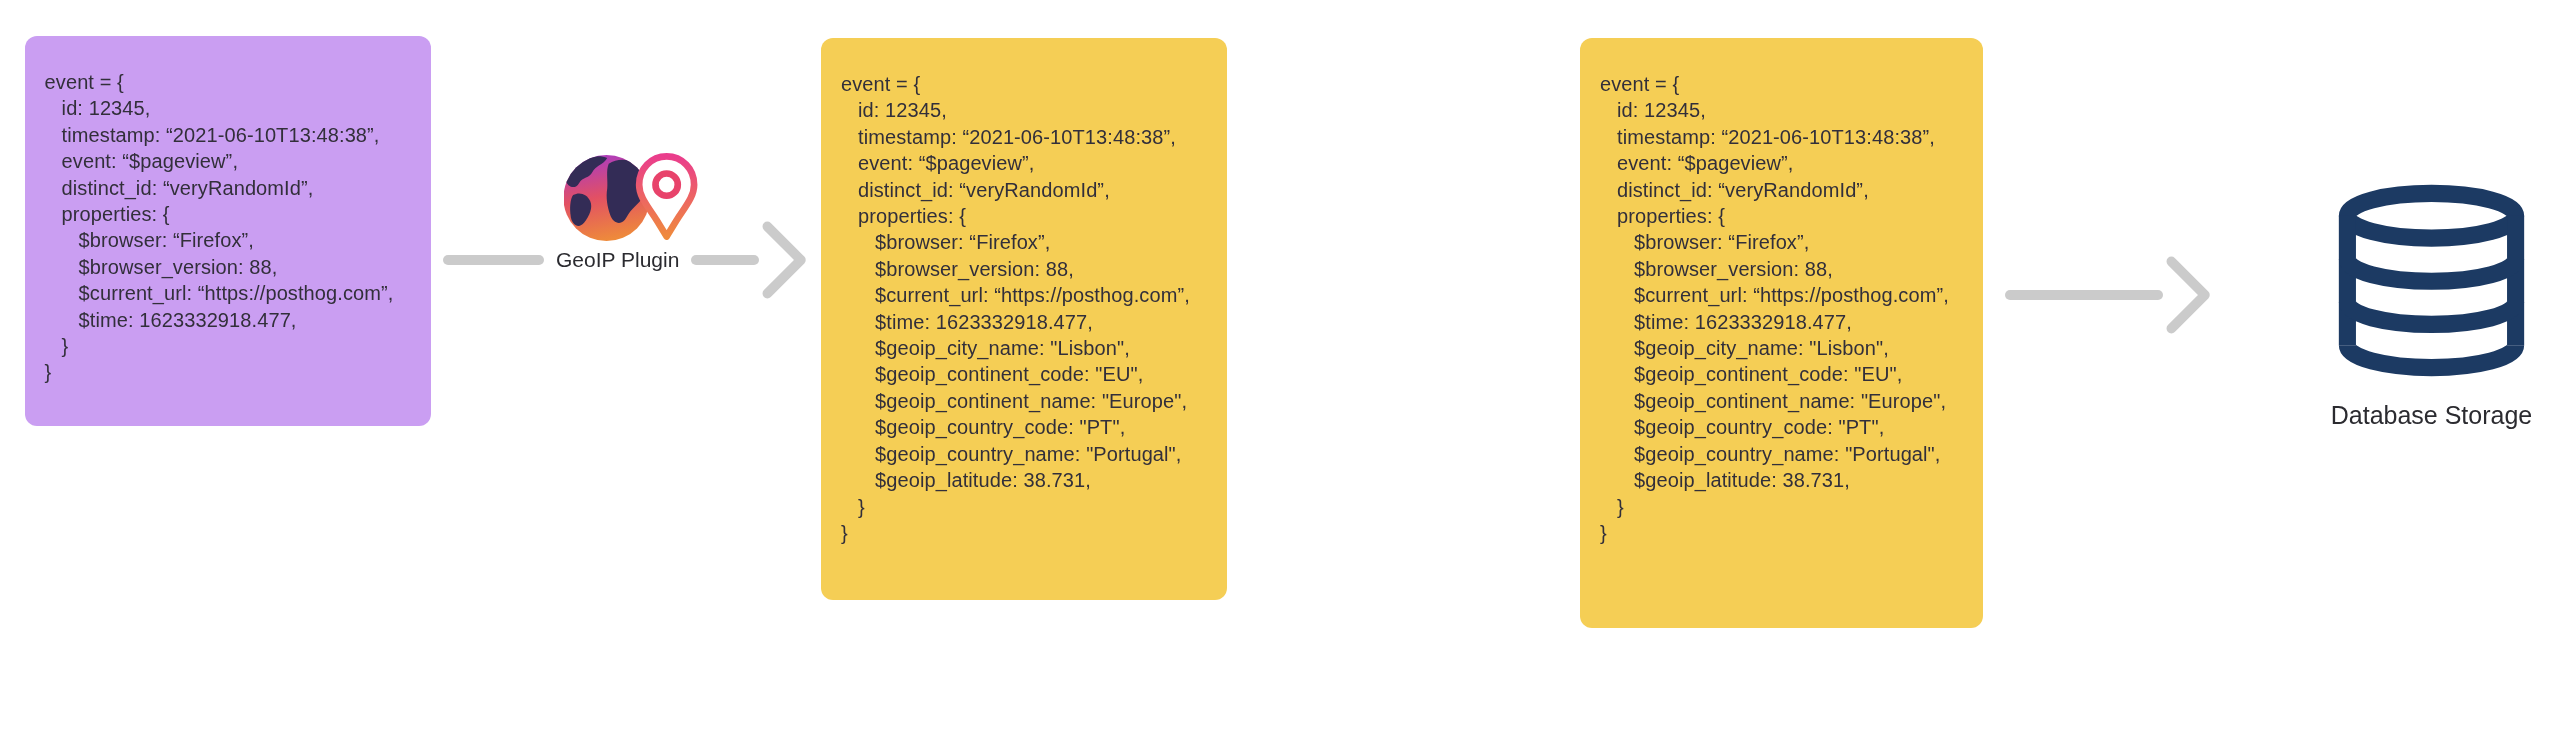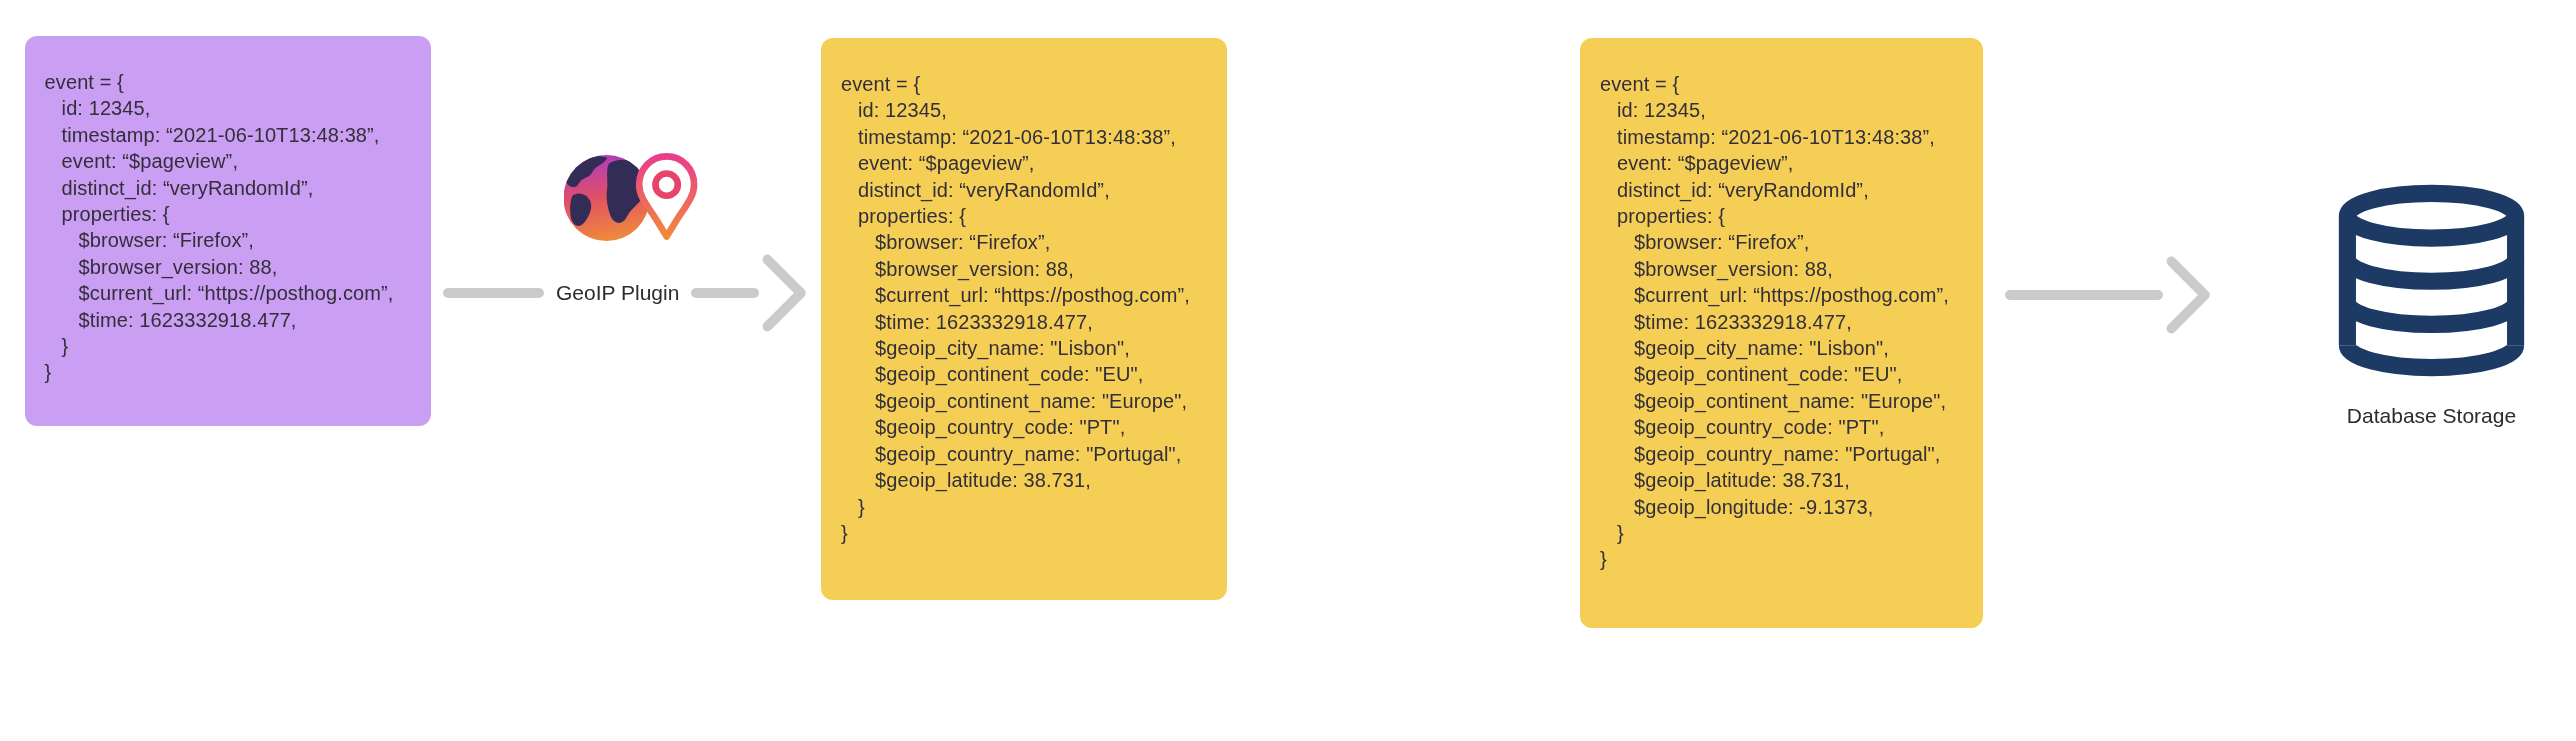--- a/index.html
+++ b/index.html
@@ -54,35 +54,35 @@
   }
   .arrow-label {
     font-size: 21px;
     color: var(--label_text, #2B2B30);
     margin: 0 12px;
     white-space: nowrap;
     flex: 0 0 auto;
   }
   .chev { flex: 0 0 auto; margin-left: 3px; }
 
-  #arrow1 { left: 443px;  top: 252px; width: 347px; }
+  #arrow1 { left: 443px;  top: 219px; width: 347px; }
   #arrow2 { left: 1234px; top: 236px; width: 324px; }
   #arrow3 { left: 2005px; top: 254px; width: 199px; }
   #arrow1 .seg-a { width: 101px; }
   #arrow1 .seg-b { width: 68px; }
   #arrow2 .dash-a { width: 91px; }
   #arrow2 .dash-b { width: 71px; }
   #arrow3 .seg-a { width: 158px; }
 
   
   #geoip-icon { position: absolute; left: 564px; top: 149px; width: 134px; height: 98px; }
   #db-icon    { position: absolute; left: 2331px; top: 183px; width: 201px; height: 195px; }
   .icon-label {
     position: absolute;
-    font-size: 21px;
+    font-size: 25px;
     line-height: 25px;
     color: var(--label_text, #2B2B30);
     text-align: center;
     white-space: nowrap;
   }
   #db-label { left: 2290px; top: 403px; width: 283px; }
 </style>
 </head>
 <body>
 
@@ -171,21 +171,20 @@
       <div class="ln" style="padding-left: 34px;"><span>$browser: “Firefox”,</span></div>
       <div class="ln" style="padding-left: 34px;"><span>$browser_version: 88,</span></div>
       <div class="ln" style="padding-left: 34px;"><span>$current_url: “https://posthog.com”,</span></div>
       <div class="ln" style="padding-left: 34px;"><span>$time: 1623332918.477,</span></div>
       <div class="ln" style="padding-left: 34px;"><span>$geoip_city_name: "Lisbon",</span></div>
       <div class="ln" style="padding-left: 34px;"><span>$geoip_continent_code: "EU",</span></div>
       <div class="ln" style="padding-left: 34px;"><span>$geoip_continent_name: "Europe",</span></div>
       <div class="ln" style="padding-left: 34px;"><span>$geoip_country_code: "PT",</span></div>
       <div class="ln" style="padding-left: 34px;"><span>$geoip_country_name: "Portugal",</span></div>
       <div class="ln" style="padding-left: 34px;"><span>$geoip_latitude: 38.731,</span></div>
-      <div class="ln" style="padding-left: 34px;"><span>$geoip_longitude: -9.1373,</span></div>
       <div class="ln" style="padding-left: 17px;"><span>}</span></div>
       <div class="ln" style="padding-left: 0px;"><span>}</span></div>
     </div>
 
   <div id="arrow3" class="arrow">
     <div class="seg seg-a"></div>
     <svg class="chev" width="45" height="82" viewBox="0 0 60 110">
       <path d="M7 10 L52 55 L7 100" fill="none" stroke="#CBCBCB" stroke-width="13" stroke-linecap="round" stroke-linejoin="round"></path>
     </svg>
   </div>

